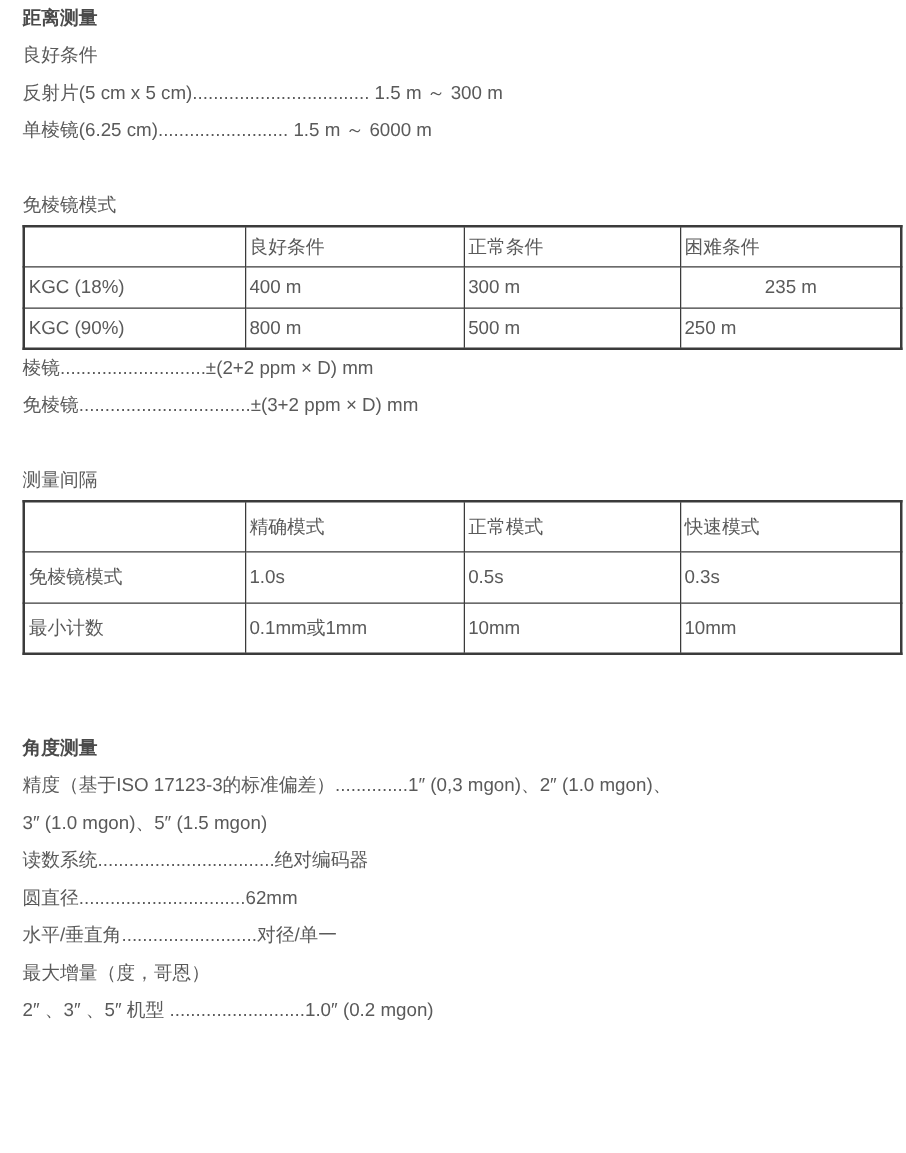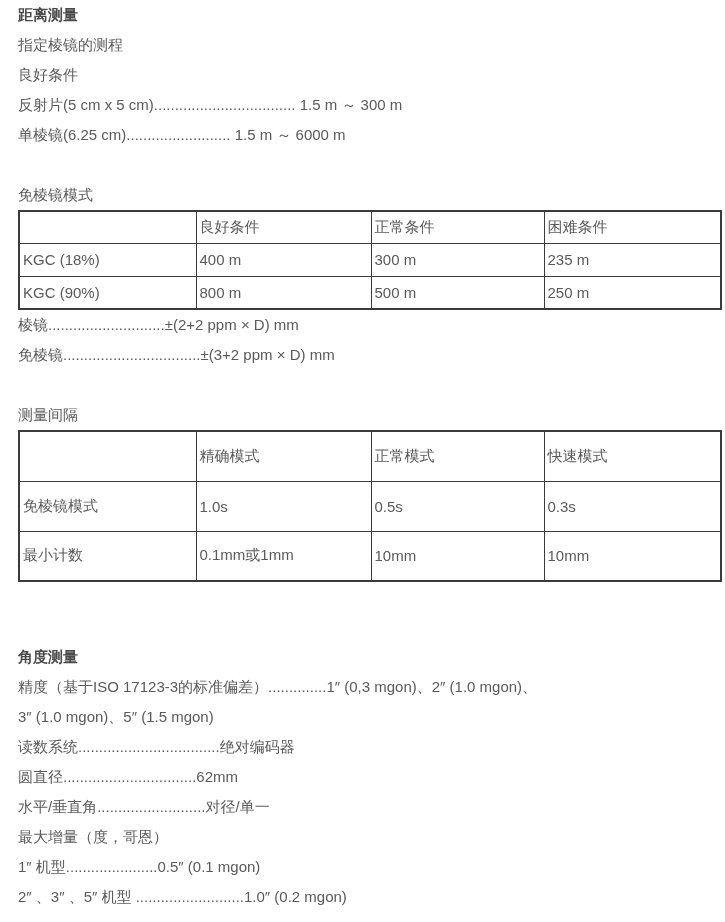--- a/index.html
+++ b/index.html
@@ -48,32 +48,31 @@
     height: 32px;
     padding: 0 2px 0 3px;
     font-weight: normal;
     text-align: left;
     vertical-align: middle;
     font-size: 15px;
     color: var(--text);
     overflow: hidden;
     white-space: nowrap;
   }
-  table.spec td.center { text-align: left; }
+  table.spec td.center { text-align: center; }
   .t1 { height: 100px; }
-  .t2 { height: 152px; }
+  .t2 { height: 124px; }
 </style>
 </head>
 <body>
 
 <div class="doc">
 
   <p class="line heading">距离测量</p>
 
-  <p class="line">指定棱镜的测程</p>
 
   <p class="line">良好条件</p>
 
   <p class="line">反射片(5 cm x 5 cm).................................. 1.5 m ～ 300 m</p>
 
   <p class="line">单棱镜(6.25 cm)......................... 1.5 m ～ 6000 m</p>
 
   <div class="blank"></div>
 
   <p class="line">免棱镜模式</p>
@@ -155,17 +154,16 @@
   <p class="line">3″ (1.0 mgon)、5″ (1.5 mgon)</p>
 
   <p class="line">读数系统..................................绝对编码器</p>
 
   <p class="line">圆直径................................62mm</p>
 
   <p class="line">水平/垂直角..........................对径/单一</p>
 
   <p class="line">最大增量（度，哥恩）</p>
 
-  <p class="line">1″ 机型......................0.5″ (0.1 mgon)</p>
 
   <p class="line">2″ 、3″ 、5″ 机型 ..........................1.0″ (0.2 mgon)</p>
 
 </div>
 
 </body></html>

